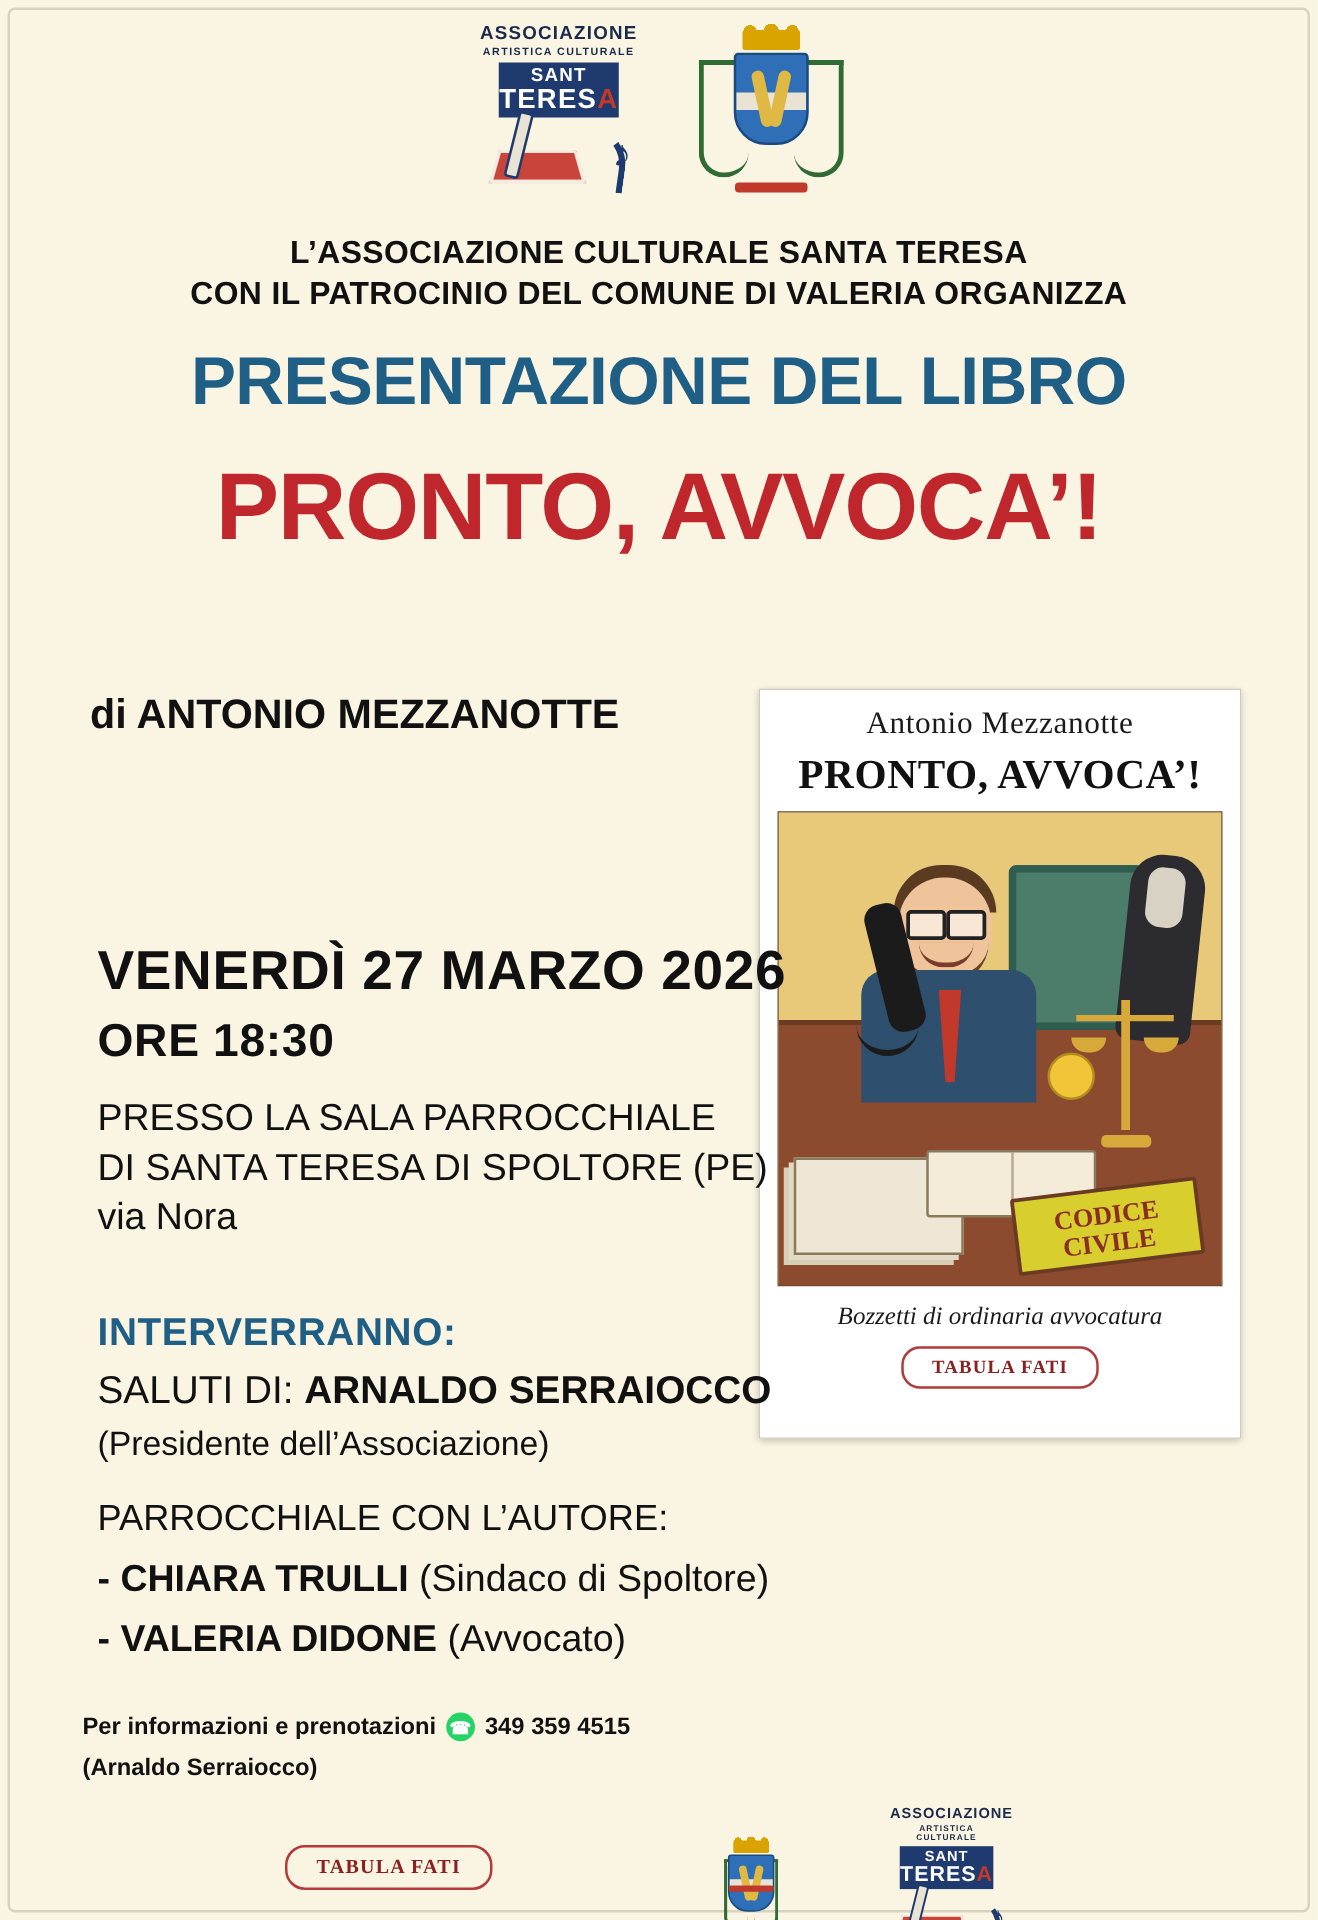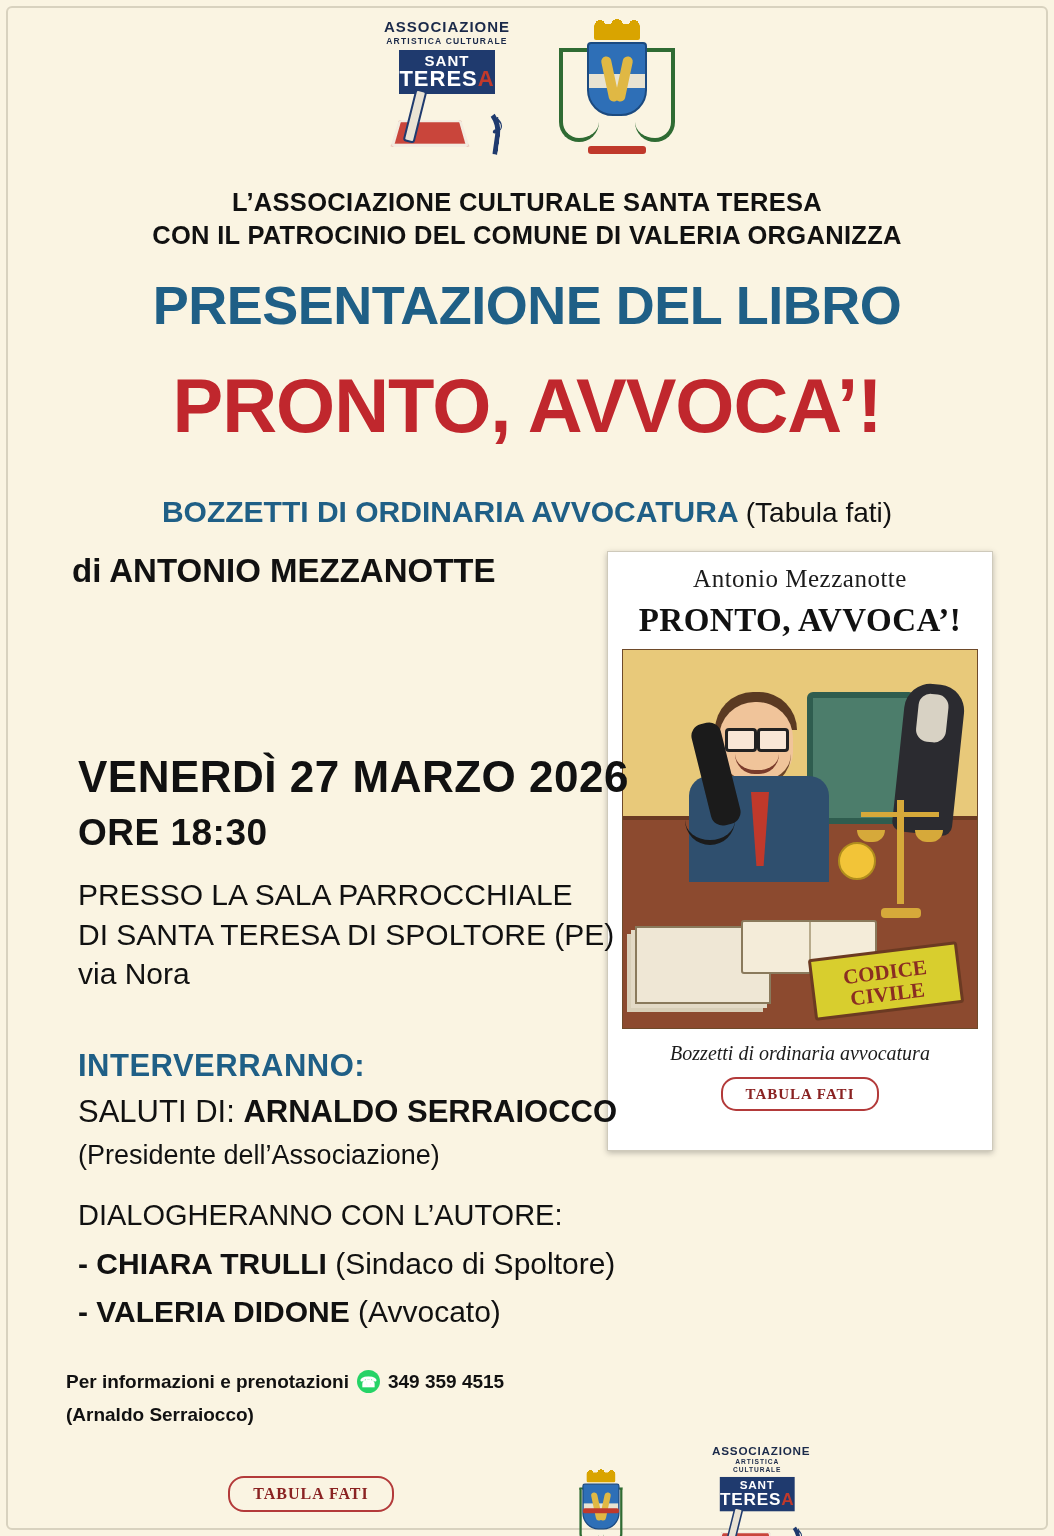--- a/index.html
+++ b/index.html
@@ -357,24 +357,20 @@
   </div>
 
   <div class="org-lines">
     <div>L’ASSOCIAZIONE CULTURALE SANTA TERESA</div>
     <div>CON IL PATROCINIO DEL COMUNE DI VALERIA ORGANIZZA</div>
   </div>
 
   <div class="title-main">PRESENTAZIONE DEL LIBRO</div>
   <div class="title-book">PRONTO, AVVOCA’!</div>
 
-  <div class="subtitle">
-    <span>BOZZETTI DI ORDINARIA AVVOCATURA</span>
-    <span class="pub">(Tabula fati)</span>
-  </div>
 
   <div class="author-line">
     <span class="by">di </span><span class="nm">ANTONIO MEZZANOTTE</span>
   </div>
 
   <div class="cover">
     <div class="c-author">Antonio Mezzanotte</div>
     <div class="c-title">PRONTO, AVVOCA’!</div>
     <div class="art">
       <div class="deskline"></div>
@@ -414,21 +410,21 @@
     <div>PRESSO LA SALA PARROCCHIALE</div>
     <div>DI SANTA TERESA DI SPOLTORE (PE)</div>
     <div class="plain">via Nora</div>
   </div>
 
   <div class="interv-h">INTERVERRANNO:</div>
   <div class="saluti">
     <span class="lbl">SALUTI DI: </span><span class="nm">ARNALDO SERRAIOCCO</span>
   </div>
   <div class="pres">(Presidente dell’Associazione)</div>
-  <div class="dial-h">DIALOGHERANNO CON L’AUTORE:</div>
+  <div class="dial-h">PARROCCHIALE CON L’AUTORE:</div>
   <div class="sp1">
     <span class="nm">- CHIARA TRULLI</span><span class="role"> (Sindaco di Spoltore)</span>
   </div>
   <div class="sp2">
     <span class="nm">- VALERIA DIDONE</span><span class="role"> (Avvocato)</span>
   </div>
 
   <div class="info">
     <span>Per informazioni e prenotazioni</span>
     <span class="wa">☎</span>

